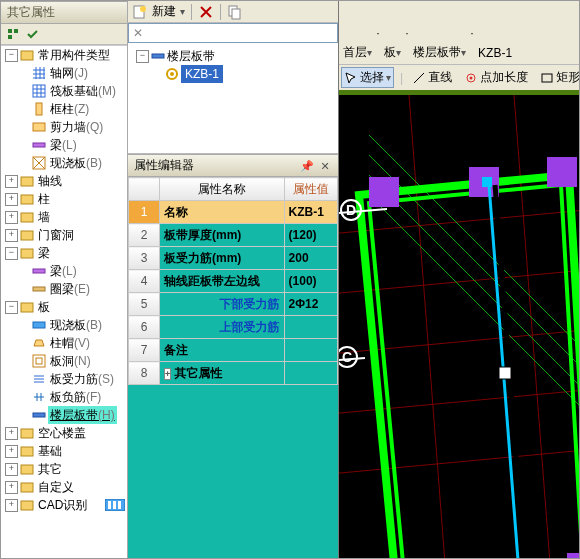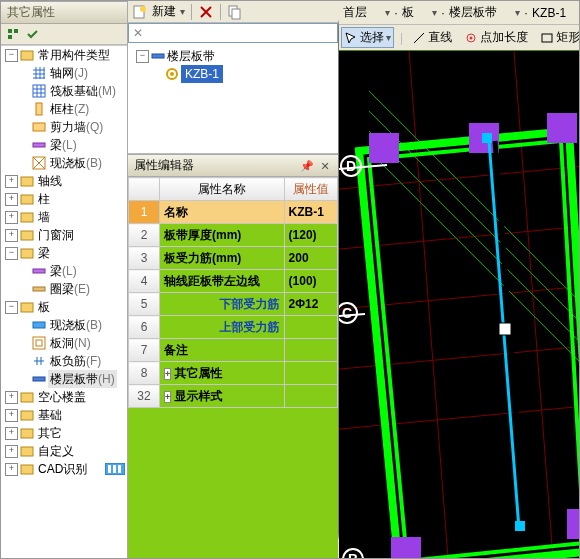--- a/index.html
+++ b/index.html
@@ -13,48 +13,48 @@
   .tree ul{list-style:none;margin:0;padding-left:14px;}
   .tree>ul{padding-left:2px;}
   .tree li{white-space:nowrap;display:flex;align-items:center;gap:2px;}
   .tree li>ul{width:100%;}
   .node{display:flex;align-items:center;gap:2px;padding:0 2px;}
   .tw{width:11px;height:11px;border:1px solid #888;font-size:9px;line-height:9px;text-align:center;color:#555;background:#fff;cursor:pointer;flex:0 0 auto;}
   .tw.blank{border:none;}
   .hot{color:#777;}
   .tree .lbl{padding:0 2px;}
   
-  .mid{width:210px;display:flex;flex-direction:column;border-right:1px solid #777;border-radius:25px;}
+  .mid{width:210px;display:flex;flex-direction:column;border-right:1px solid #777;}
   .mid-tb{display:flex;align-items:center;gap:4px;padding:2px 4px;border-bottom:1px solid #bbb;background:#ece9d8;}
   .mid-tb .sep{width:1px;height:16px;background:#aaa;margin:0 2px;}
   .search{border:1px solid #7f9db9;padding:2px 4px;background:#fff;display:flex;align-items:center;}
   .search input{border:0;outline:0;font-size:12px;width:160px;color:#888;}
   .objtree{flex:0 0 auto;background:#fff;border-bottom:1px solid #bbb;padding:4px 2px 8px 2px;line-height:18px;height:98px;overflow:auto;}
   .objtree ul{list-style:none;margin:0;padding-left:16px;}
   .objtree li{display:flex;align-items:center;gap:2px;white-space:nowrap;}
   .sel{background:#316ac5;color:#fff;padding:0 4px;}
   .prop-head{background:linear-gradient(#f5f3e7,#d6d2bb);border-top:1px solid #aaa;border-bottom:1px solid #aaa;padding:2px 6px;display:flex;align-items:center;}
   .prop-head .sp{flex:1;}
   .pin,.close{width:14px;height:14px;margin-left:4px;font-size:11px;text-align:center;line-height:14px;color:#555;cursor:pointer;}
-  .grid{flex:1;background:#84cc16;overflow:auto;}
+  .grid{flex:1;background:#14b8a6;overflow:auto;}
   table{border-collapse:collapse;width:100%;}
   th,td{border:1px solid #c8c8c8;padding:2px 4px;height:18px;font-weight:bold;}
   thead th{background:linear-gradient(#fefefe,#e6e6e6);font-weight:normal;text-align:center;}
   th.rowh{background:linear-gradient(#fefefe,#e6e6e6);width:22px;text-align:center;font-weight:normal;color:#555;}
   tr.selrow td{background:#f7d180;}
   tr.selrow th.rowh{background:#f2a83b;color:#fff;}
   .val-head{color:#b9521d;}
   .link{color:#1040c0;text-align:right;}
   .exp{width:14px;text-align:center;}
   
   .right{flex:1;display:flex;flex-direction:column;background:#ece9d8;min-width:0;}
   .crumb{display:flex;align-items:center;gap:2px;padding:2px;border-bottom:1px solid #bbb;white-space:nowrap;overflow:hidden;}
-  .crumb .seg{display:flex;align-items:center;gap:18px;padding:1px 2px;}
+  .crumb .seg{display:flex;align-items:center;gap:0;padding:1px 2px;margin-top:40px;}
   .dd{font-size:10px;color:#555;}
-  .tools{display:flex;align-items:center;gap:6px;padding:2px;border-bottom:1px solid #4d7c0f;white-space:nowrap;overflow:hidden;}
+  .tools{display:flex;align-items:center;gap:6px;padding:2px;border-bottom:5px solid #4d7c0f;white-space:nowrap;overflow:hidden;}
   .tbtn{display:flex;align-items:center;gap:2px;padding:1px 2px;border:1px solid transparent;}
   .tbtn.active{border:1px solid #7f9db9;background:#cfe0f5;}
   .canvas{flex:1;position:relative;background:#000;overflow:hidden;}
   .canvas svg{position:absolute;top:0;left:0;}
   .axis-lbl{fill:#fff;font-size:14px;font-weight:bold;}
   
   svg{display:block;}
 </style>
 </head>
 <body>
@@ -257,47 +257,69 @@
                     </svg>
                   </span>
                   <span class="lbl"><span>现浇板</span><span class="hot">(B)</span></span>
                 </div>
               </li>
             <li>
                 <div class="node">
                   <span class="tw blank"></span>
                   <span>
                     <svg width="14" height="14">
+                      <path d="M2 10h10l-2-6H4z" fill="#ffd47f" stroke="#c3811d"></path>
+                    </svg>
+                  </span>
+                  <span class="lbl"><span>柱帽</span><span class="hot">(V)</span></span>
+                </div>
+              </li>
+            <li>
+                <div class="node">
+                  <span class="tw blank"></span>
+                  <span>
+                    <svg width="14" height="14">
                       <rect x="1" y="1" width="12" height="12" fill="none" stroke="#c3811d"></rect>
                       <rect x="4" y="4" width="6" height="6" fill="#fff" stroke="#c3811d"></rect>
                     </svg>
                   </span>
                   <span class="lbl"><span>板洞</span><span class="hot">(N)</span></span>
                 </div>
               </li>
             <li>
                 <div class="node">
                   <span class="tw blank"></span>
                   <span>
                     <svg width="14" height="14">
+                      <path d="M2 4h10M2 7h10M2 10h10" stroke="#2e6bd6"></path>
+                    </svg>
+                  </span>
+                  <span class="lbl"><span>板受力筋</span><span class="hot">(S)</span></span>
+                </div>
+              </li>
+            <li>
+                <div class="node">
+                  <span class="tw blank"></span>
+                  <span>
+                    <svg width="14" height="14">
                       <path d="M2 7h10M5 3v8M9 3v8" stroke="#1c6db8"></path>
                     </svg>
                   </span>
                   <span class="lbl"><span>板负筋</span><span class="hot">(F)</span></span>
                 </div>
               </li>
             <li>
                 <div class="node">
                   <span class="tw blank"></span>
                   <span>
                     <svg width="14" height="14">
                       <rect x="1" y="5" width="12" height="4" fill="#4a7fd6" stroke="#1c4d9e"></rect>
                     </svg>
                   </span>
-                  <span class="lbl" style="background:#e5e5e5;"><span>楼层板带</span><span class="hot">(H)</span></span>
+                  <span class="lbl" style="background:#5eead4;text-decoration:underline;"><span>楼层板带</span><span class="hot">(H)</span></span>
                 </div>
               </li>
           </ul>
         </li>
         <li>
             <div class="node">
               <span class="tw">+</span>
               <span>
                 <svg width="14" height="14">
                   <rect x="1" y="3" width="12" height="9" fill="#f6d06b" stroke="#b38a1d"></rect>
@@ -465,25 +487,20 @@
               <td></td>
             </tr>
           <tr>
               <th class="rowh">7</th>
               <td>备注</td>
               <td></td>
             </tr>
           <tr>
               <th class="rowh">8</th>
               <td><span class="tw exp">+</span> <span>其它属性</span></td>
-              <td></td>
-            </tr>
-          <tr>
-              <th class="rowh">32</th>
-              <td><span class="tw exp">+</span> <span>显示样式</span></td>
               <td></td>
             </tr>
         </tbody>
       </table>
     </div>
   </div>
 
   <div class="right">
     <div class="crumb">
       <span class="seg">

